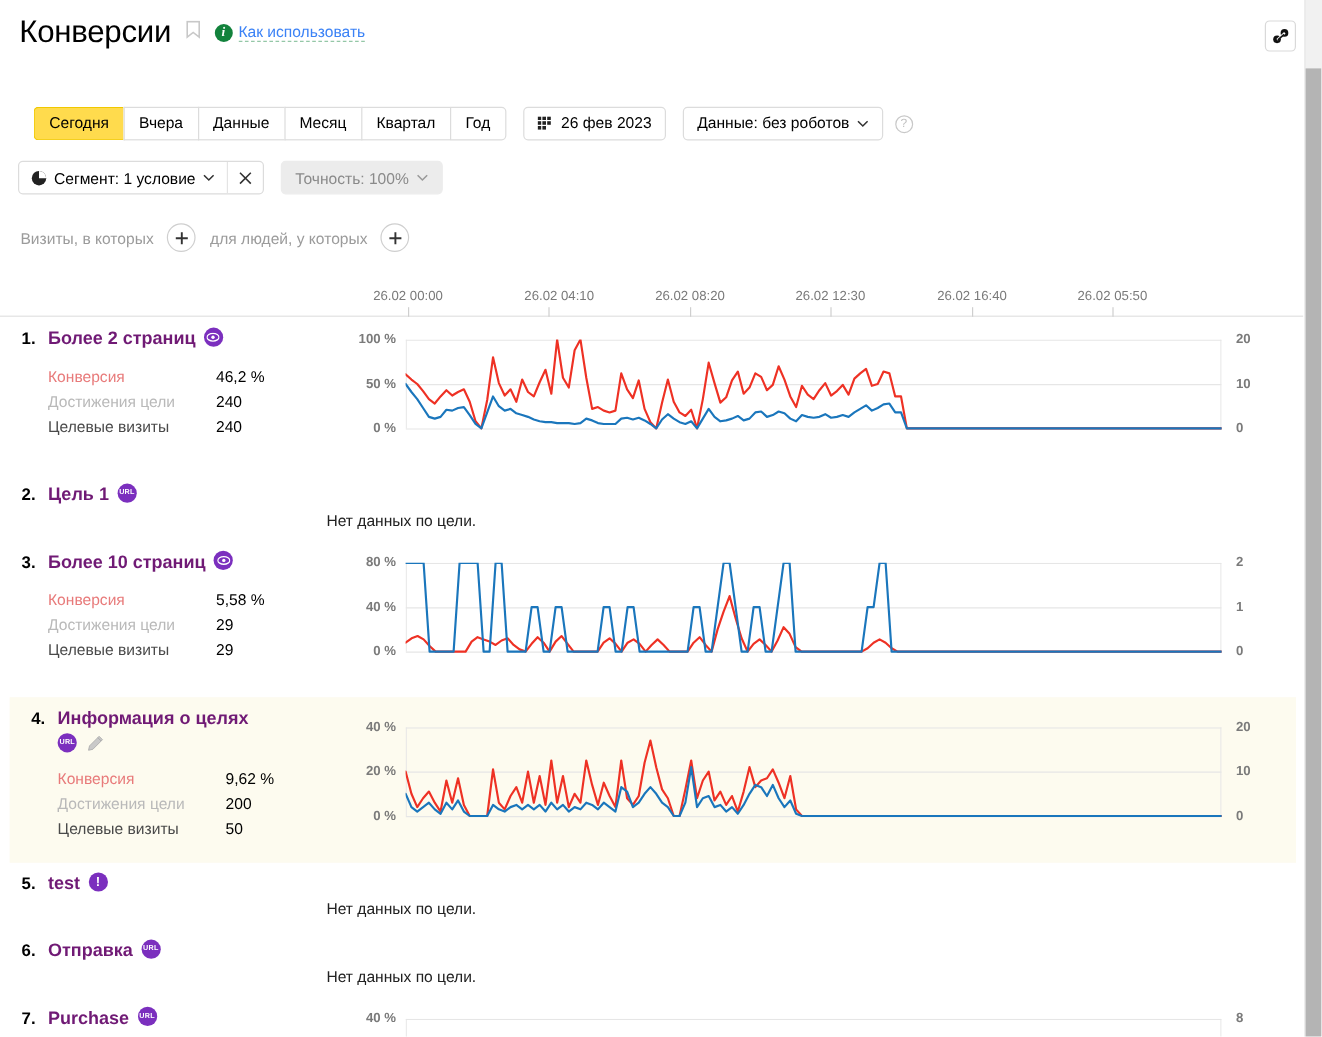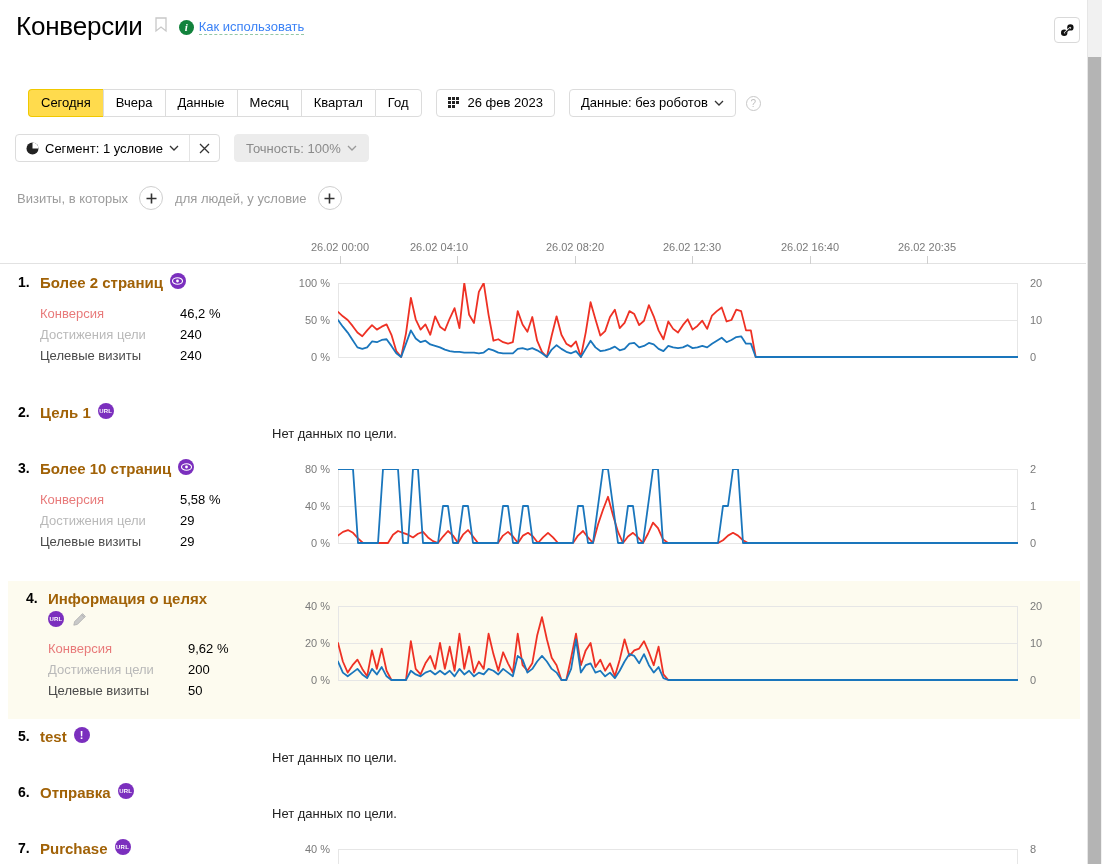--- a/index.html
+++ b/index.html
@@ -153,21 +153,21 @@
   .goals { position: absolute; top: 265px; left: 0; width: 1086px; }
   .goal-row { position: relative; width: 1080px; padding: 8px 0 10px 0; }
   .goal-row.highlight { background: #fdfbef; }
 
   .goal-head { display: flex; align-items: flex-start; padding-left: 18px; }
   .goal-num {
     font-size: 14px; font-weight: bold; color: #000;
     min-width: 22px; line-height: 19px;
   }
   .goal-title {
-    font-size: 15px; font-weight: bold; color: #a16207;
+    font-size: 15px; font-weight: bold; color: #701a75;
     line-height: 19px; cursor: pointer; white-space: nowrap;
   }
   .badge {
     display: inline-flex; align-items: center; justify-content: center;
     width: 16px; height: 16px; border-radius: 50%;
     background: #7b2fbe; color: #fff; margin-left: 7px;
     vertical-align: -2px; flex: none;
   }
   .badge.url { font-size: 6px; font-weight: bold; letter-spacing: .2px; }
   .badge.eye svg { display: block; }
@@ -183,21 +183,21 @@
   .stat-name.ach { color: #b9b9b9; }
   .stat-name.visits { color: #4a4a4a; }
   .stat-val { color: #000; }
 
   .nodata {
     position: absolute; left: 272px; top: 7px;
     font-size: 13px; color: #222; margin-top: 24px;
   }
 
   
-  .chart-wrap { position: absolute; }
+  .chart-wrap { position: absolute; font-weight: bold; }
   .y-lbl {
     position: absolute; font-size: 11px; color: #7a7a7a;
     text-align: right; white-space: nowrap;
   }
   .y-lbl.right { text-align: left; }
   .plot { position: absolute; }
   .plot svg { display: block; }
 </style>
 </head>
 <body>
@@ -303,43 +303,43 @@
   <div class="filterrow">
     <span class="filter-label">Визиты, в которых</span>
 
 
     <div class="plus-btn">
       <svg width="13" height="13" viewBox="0 0 13 13">
         <path d="M6.5 1.5v10M1.5 6.5h10" stroke="#333" stroke-width="1.6" fill="none"></path>
       </svg>
     </div>
 
-    <span class="filter-label second">для людей, у условие</span>
+    <span class="filter-label second">для людей, у которых</span>
 
     <div class="plus-btn">
       <svg width="13" height="13" viewBox="0 0 13 13">
         <path d="M6.5 1.5v10M1.5 6.5h10" stroke="#333" stroke-width="1.6" fill="none"></path>
       </svg>
     </div>
   </div>
 
   <div class="axis-area">
     <div class="axis-line"></div>
     <div id="axis-ticks">
         <div class="axis-lbl" style="left: 340px;">26.02 00:00</div>
         <div class="axis-tick" style="left: 340px;"></div>
-        <div class="axis-lbl" style="left: 439px;">26.02 04:10</div>
+        <div class="axis-lbl" style="left: 466px;">26.02 04:10</div>
         <div class="axis-tick" style="left: 457px;"></div>
         <div class="axis-lbl" style="left: 575px;">26.02 08:20</div>
         <div class="axis-tick" style="left: 575px;"></div>
         <div class="axis-lbl" style="left: 692px;">26.02 12:30</div>
         <div class="axis-tick" style="left: 692px;"></div>
         <div class="axis-lbl" style="left: 810px;">26.02 16:40</div>
         <div class="axis-tick" style="left: 810px;"></div>
-        <div class="axis-lbl" style="left: 927px;">26.02 20:35</div>
+        <div class="axis-lbl" style="left: 927px;">26.02 05:50</div>
         <div class="axis-tick" style="left: 927px;"></div>
       </div>
   </div>
 
   <div class="goals">
 
     <div class="goal-row" style="height:130px">
       <div class="goal-head">
         <span class="goal-num">1.</span>
         <span class="goal-title">Более 2 страниц</span>

